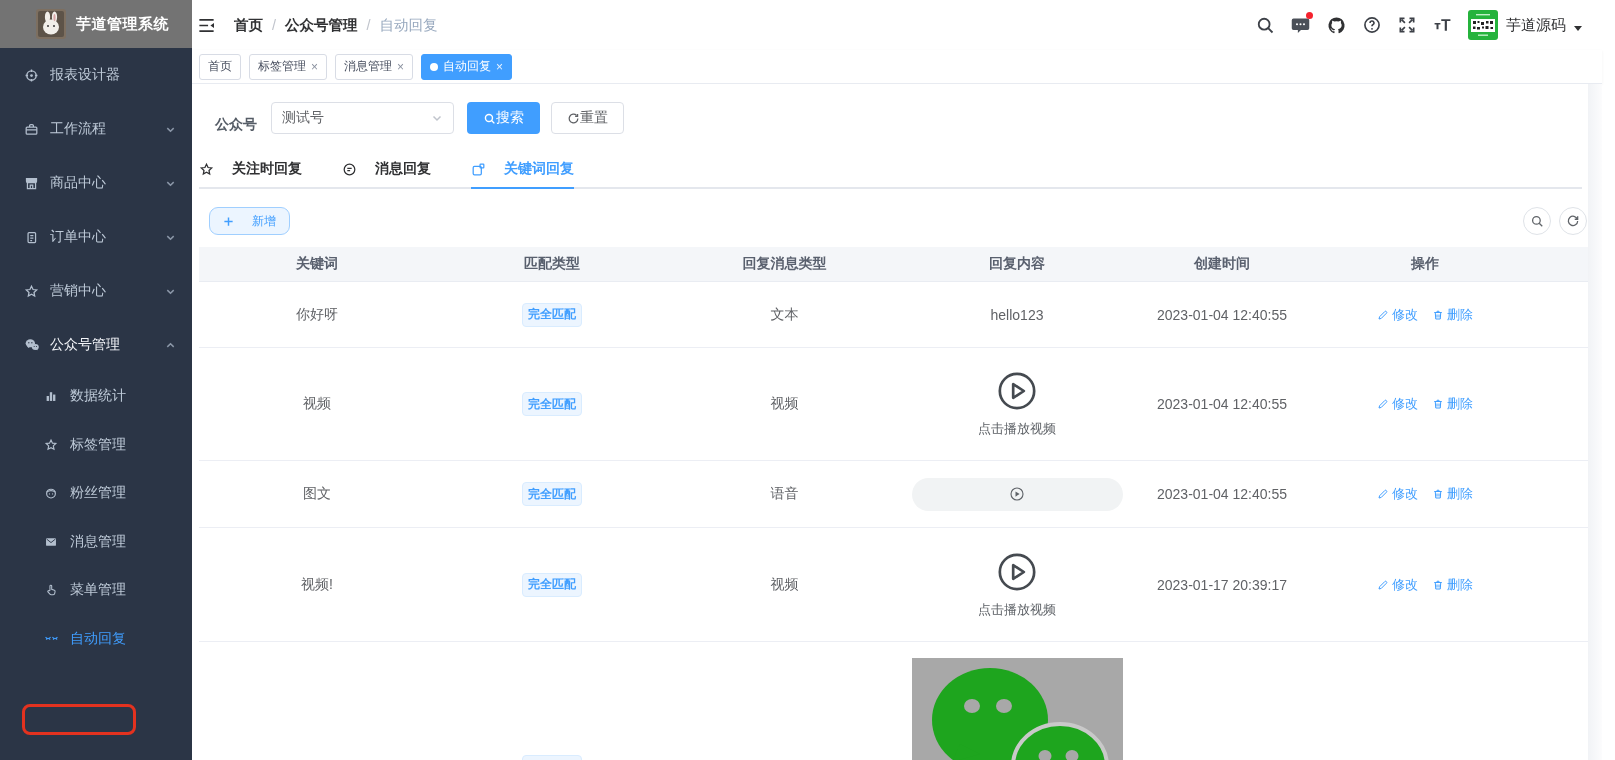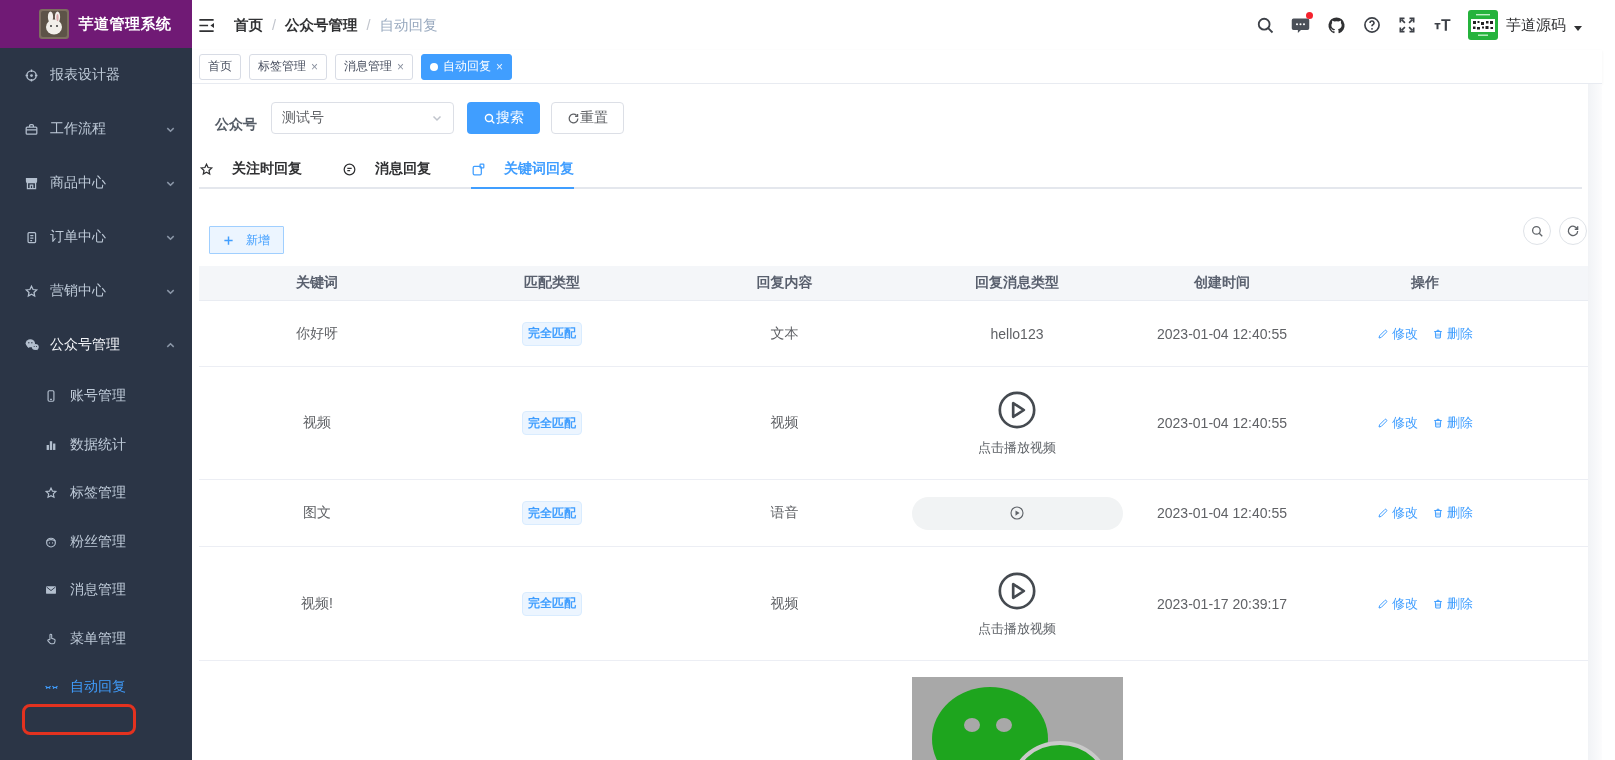--- a/index.html
+++ b/index.html
@@ -4,21 +4,21 @@
 <style>
   * { margin:0; padding:0; box-sizing:border-box; }
   html,body { width:1615px; height:760px; overflow:hidden; background:#fff;
     font-family:"Liberation Sans","DejaVu Sans",sans-serif; }
   svg { display:block; }
 
   
   .sidebar { position:absolute; left:0; top:0; width:192px; height:760px;
     background:#2b3546; z-index:10; }
   .logo-row { position:absolute; left:0; top:0; width:192px; height:48px;
-    background:#701a75; z-index:3; display:flex; align-items:center; padding-left:18px; gap:10px;justify-content:center; }
+    background:#737373; z-index:3; display:flex; align-items:center; padding-left:36px; gap:10px; }
   .logo-title { color:#fff; font-size:15px; font-weight:700; letter-spacing:.5px; }
   .menu { position:absolute; left:0; top:-6px; width:192px; z-index:1; }
   .menu-item { height:54px; display:flex; align-items:center; padding:0 16px 0 24px;
     color:#bfcbd9; font-size:14px; cursor:pointer; }
   .menu-item .micon { width:15px; margin-right:11px; color:#b3bfce; flex:none; }
   .menu-item .mlabel { flex:1; }
   .menu-item.bright { color:#f4f6fa; }
   .chev { color:#8b97a8; flex:none; }
   .submenu-item { height:48.5px; display:flex; align-items:center; padding-left:44px;
     color:#bfcbd9; font-size:14px; cursor:pointer; }
@@ -76,22 +76,22 @@
     color:#303133; padding-bottom:9px; cursor:pointer; position:relative; }
   .tab .ticon { color:#303133; }
   .tab.active { color:#409eff; }
   .tab.active .ticon { color:#409eff; }
   .tab.active::after { content:""; position:absolute; left:0; right:0; bottom:-2px;
     height:2px; background:#409eff; }
 
   
   .toolbar { margin-top:18px; display:flex; align-items:center; padding:0 15px 0 20px; }
   .btn-add { height:28px; padding:0 13px; margin-left:10px; font-size:12px;
-    background:#ecf5ff; border:1px solid #a0cfff; color:#409eff; border-radius:1px;
-    display:flex; align-items:center; gap:12px; cursor:pointer;margin-top:19px; }
+    background:#ecf5ff; border:1px solid #a0cfff; color:#409eff; border-radius:9px;
+    display:flex; align-items:center; gap:18px; cursor:pointer; }
   .circle-btns { margin-left:auto; display:flex; gap:8px; }
   .circle-btn { width:28px; height:28px; border-radius:50%; border:1px solid #dfe3e8;
     background:#fff; display:flex; align-items:center; justify-content:center;
     color:#5f6368; cursor:pointer; }
 
   
   .table { margin:12px 0 0 20px; width:1389px; font-size:14px; }
   .t-row { display:grid; grid-template-columns:236px 234px 231px 234px 176px 230px 48px;
     border-bottom:1px solid #eceef4; }
   .t-head { background:#f4f6f9; border-bottom:1px solid #e9ecf2; }
@@ -234,29 +234,20 @@
       <span class="mlabel">公众号管理</span>
       <span class="chev">
           <svg width="11" height="11" viewBox="0 0 12 12" fill="none" stroke="currentColor" stroke-width="1.6">
             <path d="M2.5 7.5L6 4l3.5 3.5"></path>
           </svg>
         </span>
     </div>
 
     <div class="submenu-item">
       <span class="micon">
-          <svg width="14" height="14" viewBox="0 0 24 24" fill="none" stroke="currentColor" stroke-width="2">
-            <rect x="7" y="3" width="10" height="18" rx="2"></rect>
-            <path d="M10.5 17.8h3"></path>
-          </svg>
-        </span>
-      <span class="mlabel">账号管理</span>
-    </div>
-    <div class="submenu-item">
-      <span class="micon">
           <svg width="14" height="14" viewBox="0 0 24 24" fill="currentColor">
             <rect x="4.5" y="12" width="4" height="8.5"></rect>
             <rect x="10" y="5.5" width="4" height="15"></rect>
             <rect x="15.5" y="9.5" width="4" height="11"></rect>
           </svg>
         </span>
       <span class="mlabel">数据统计</span>
     </div>
     <div class="submenu-item">
       <span class="micon">
@@ -493,22 +484,22 @@
               <path d="M20 4v5h-5"></path>
             </svg>
           </button>
       </div>
     </div>
 
     <div class="table">
       <div class="t-row t-head">
         <div class="t-cell">关键词</div>
         <div class="t-cell">匹配类型</div>
+        <div class="t-cell">回复消息类型</div>
         <div class="t-cell">回复内容</div>
-        <div class="t-cell">回复消息类型</div>
         <div class="t-cell">创建时间</div>
         <div class="t-cell">操作</div>
         <div class="t-cell"></div>
       </div>
 
       <div class="t-row row-h1">
         <div class="t-cell">你好呀</div>
         <div class="t-cell">
             <span class="match-tag">完全匹配</span>
           </div>

